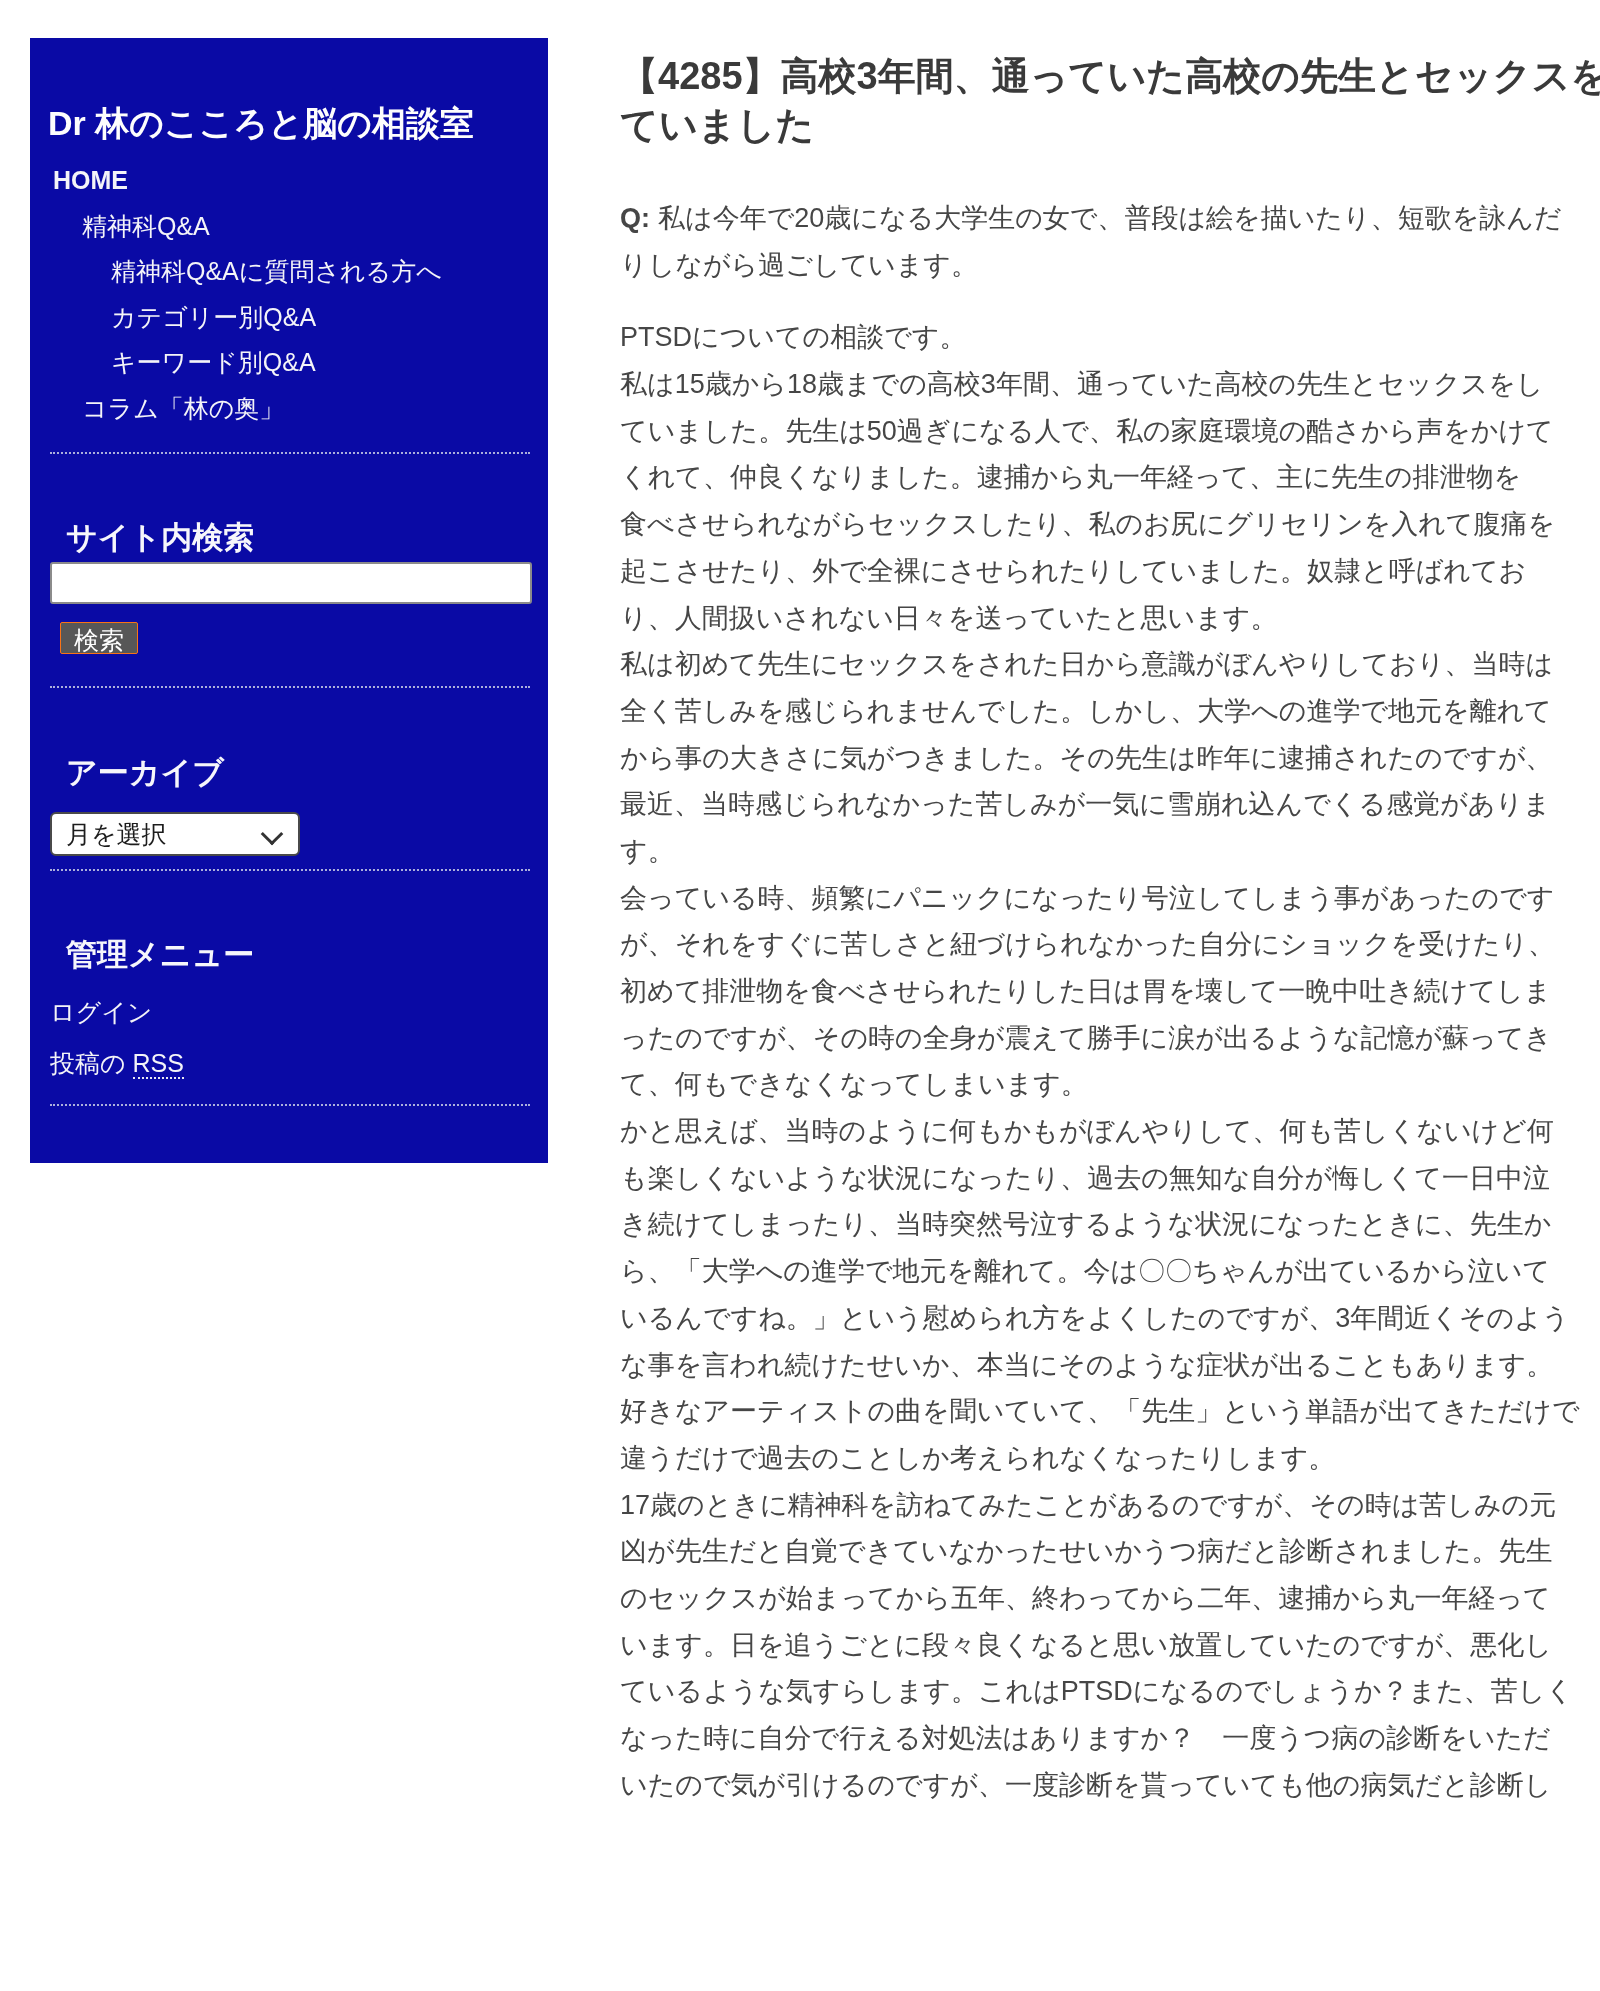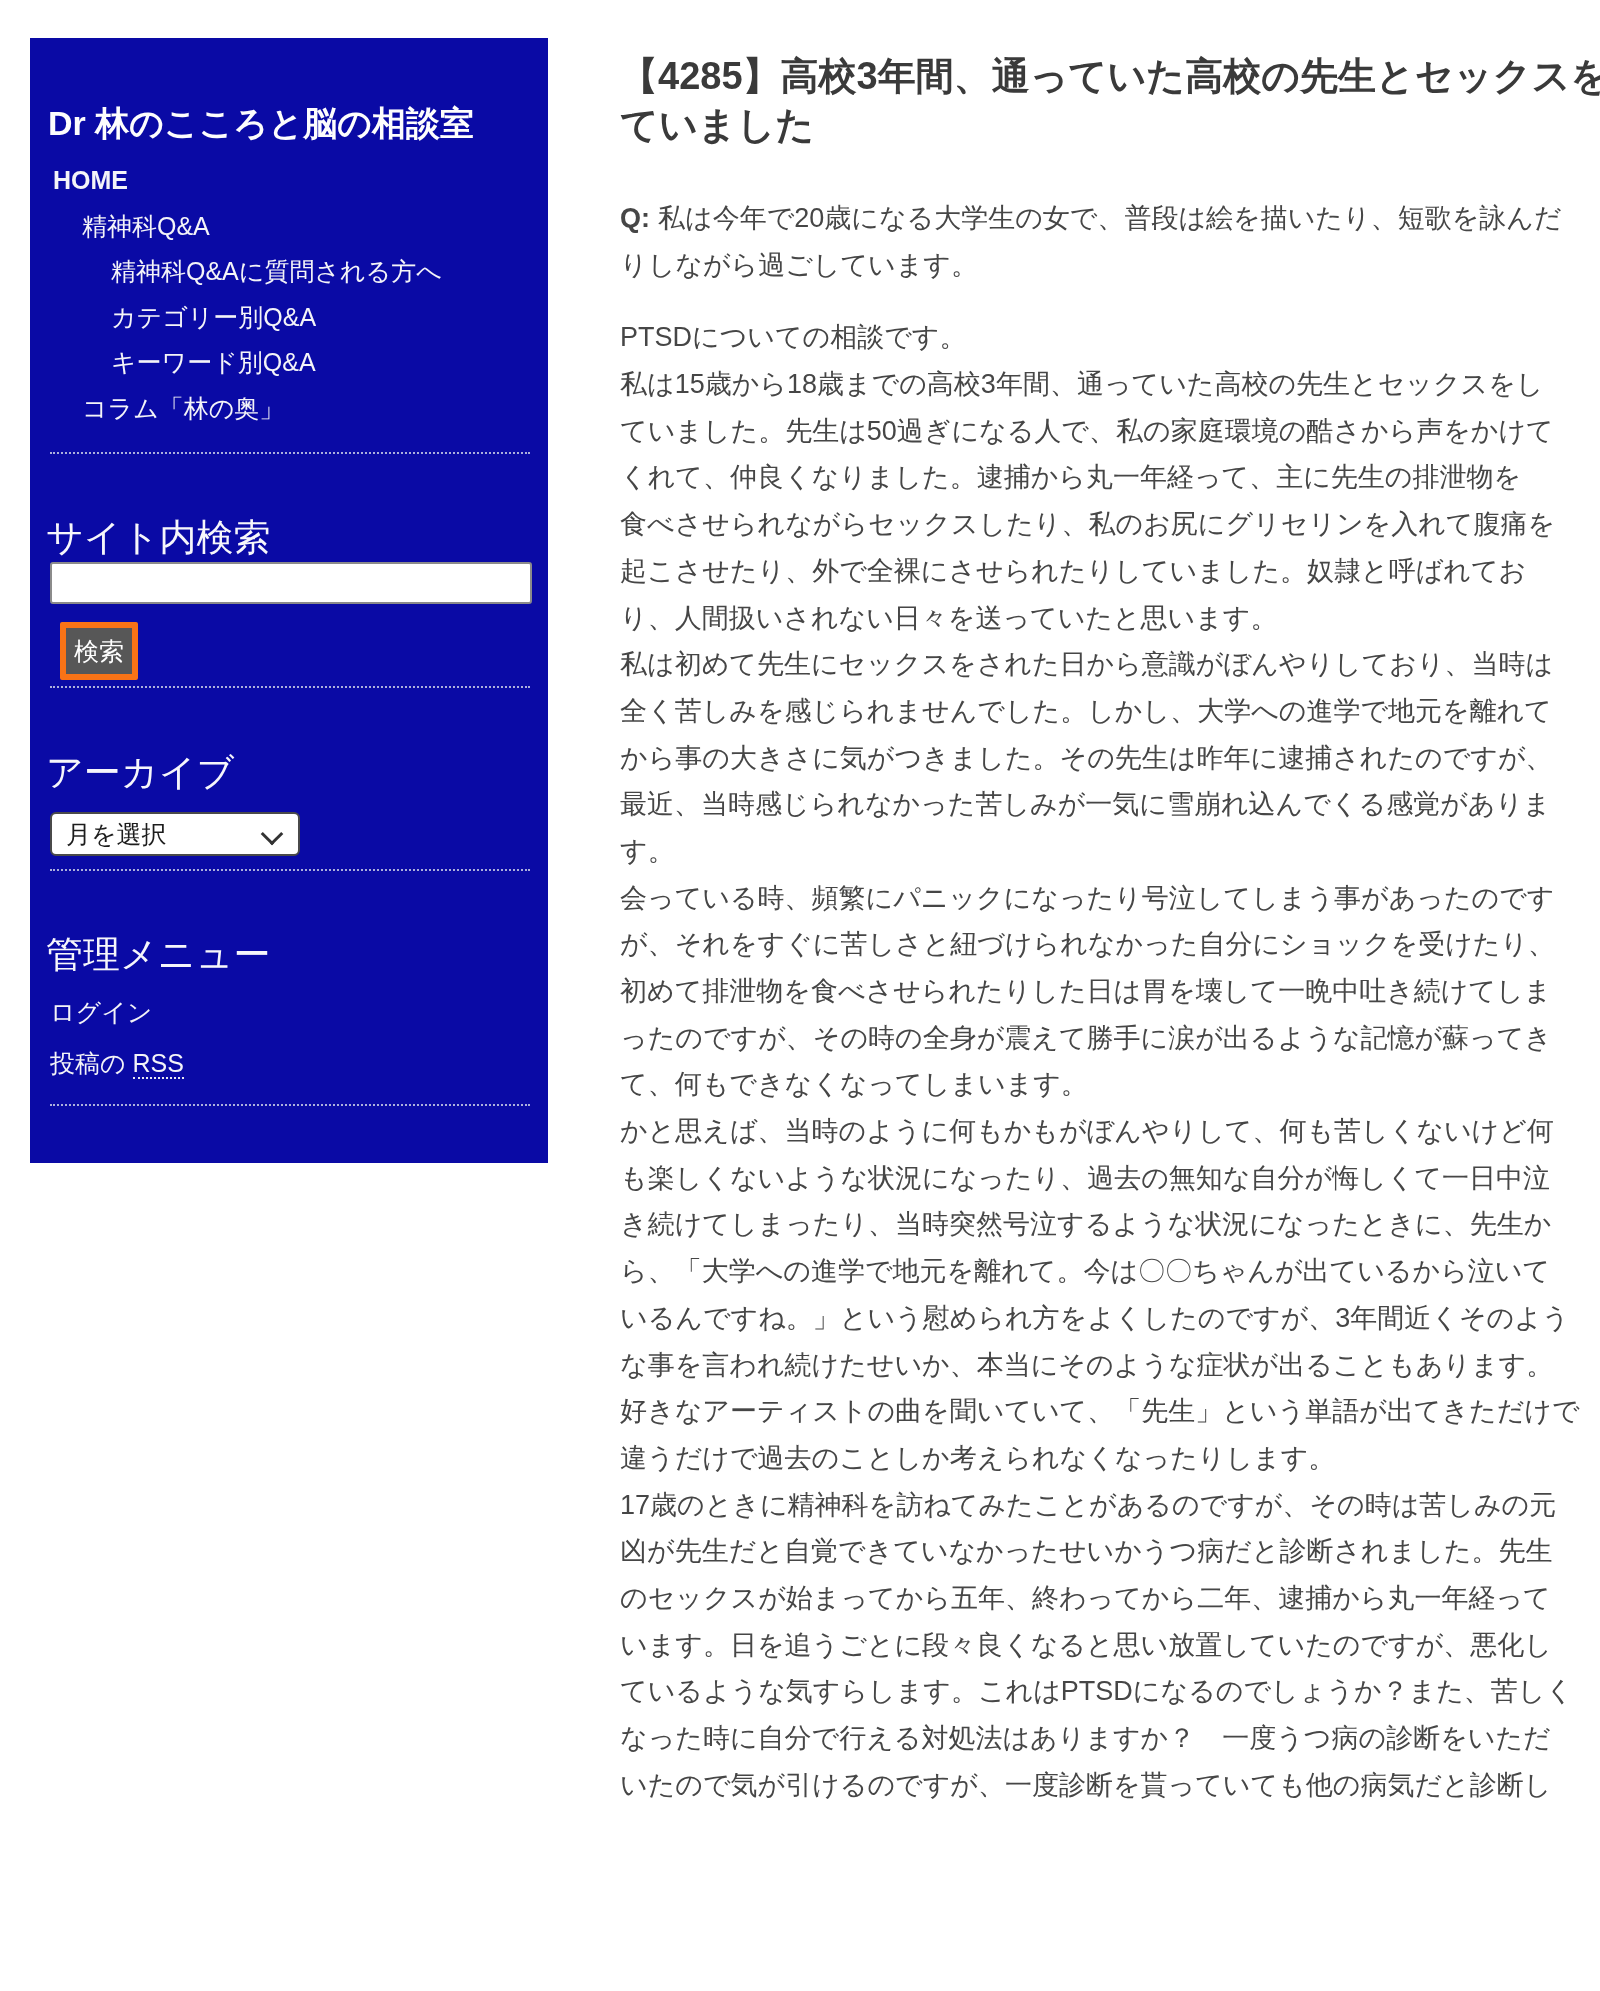--- a/index.html
+++ b/index.html
@@ -39,39 +39,39 @@
     cursor:pointer;
   }
   .divider{
     position:absolute; left:20px; width:480px;
     margin:0; border:none;
     border-top:2px dotted var(--divider,#c9cce6);
     opacity:.85;
   }
   .d1{top:414px;} .d2{top:648px;} .d3{top:831px;} .d4{top:1066px;}
   .section-heading{
-    position:absolute; left:16px; margin:0;
-    font-size:37px; line-height:40px; font-weight:normal;
+    position:absolute; left:36px; margin:0;
+    font-size:31px; line-height:40px; font-weight:bold;
     color:#f6f6fb; white-space:nowrap;
   }
   .h-search{top:480px;}
   .h-archive{top:715px;}
   .h-admin{top:897px;}
   .search-input{
     position:absolute; left:20px; top:524px;
     width:462px; height:38px;
     background:#ffffff;
     border:2px solid #8b8b8b; border-radius:3px;
     font-size:24px; padding:0 8px;
   }
   .search-button{
     position:absolute; left:30px; top:584px;
-    width:78px; height:58px;
+    width:78px; height:32px;
     background:var(--button-bg,#575757);
-    color:#ffffff; border:6px solid #f97316; border-radius:2px;
+    color:#ffffff; border:1px solid #f97316; border-radius:2px;
     font-size:25px; font-family:inherit;
     cursor:pointer;
   }
   .select{
     position:absolute; left:20px; top:774px;
     width:250px; height:44px; box-sizing:border-box;
     background:#ffffff; color:#1c1c1c;
     border:2px solid #4a4a4a; border-radius:6px;
     font-size:25px; line-height:40px;
     padding:0 14px;

